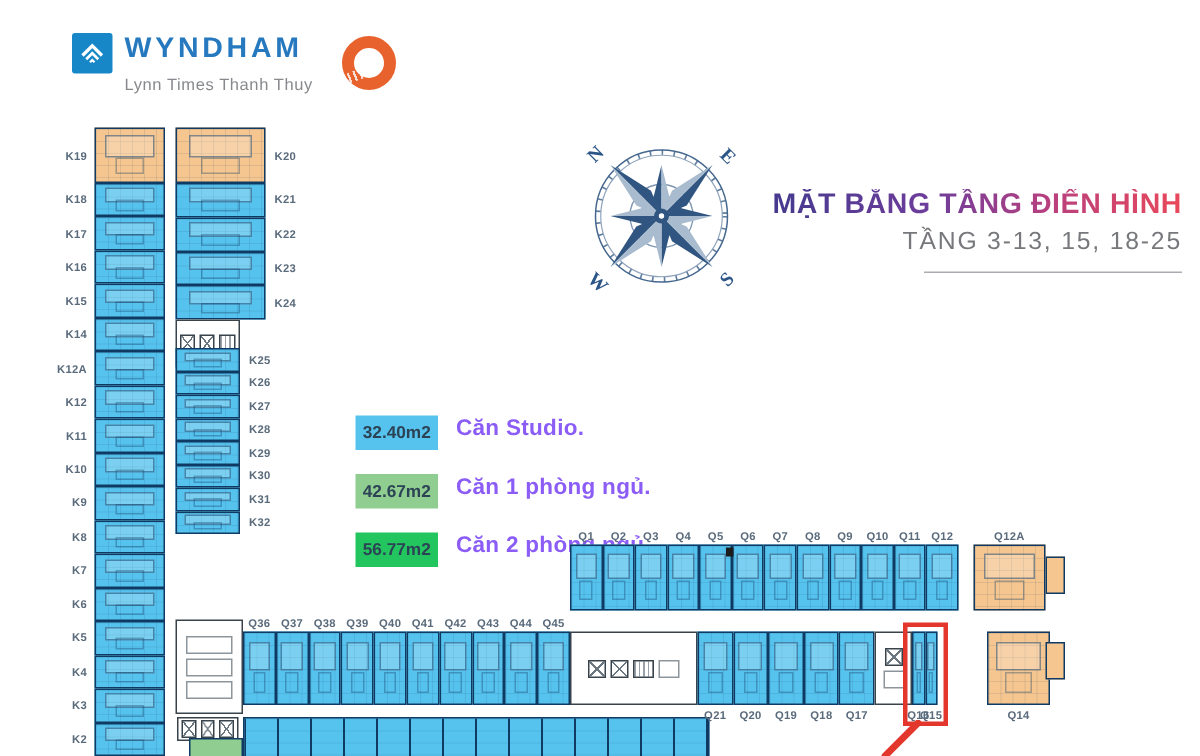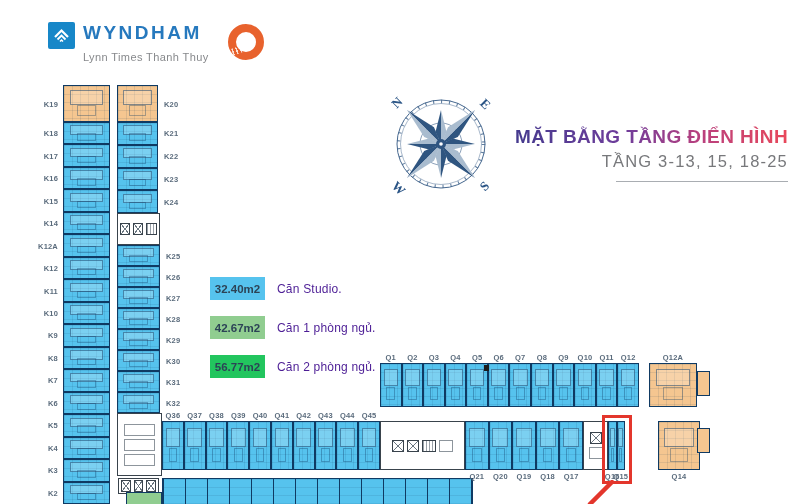--- a/index.html
+++ b/index.html
@@ -29,24 +29,24 @@
             background:linear-gradient(90deg,#453a8e 0%, #6f3d9b 40%, #b9407e 68%, var(--c-title-red) 100%);
             -webkit-background-clip:text; background-clip:text; color:transparent; }
   .t-sub  { font-size:16.5px; color:#77787b; letter-spacing:1.2px; margin-top:4px; }
   .t-rule { width:172px; height:1px; background:#a9adb2; margin:10px 0 0 auto; }
 
   
   .compass { position:absolute; left:385px; top:88px; width:112px; height:112px; }
 
   
   .legend { position:absolute; left:210px; top:277px; }
-  .legend-row { display:flex; align-items:center; gap:12px; margin-bottom:16px; }
+  .legend-row { display:flex; gap:12px; margin-bottom:16px;margin-left:27px; }
   .swatch { width:55px; height:23px; display:flex; align-items:center; justify-content:center; }
   .area { font-size:11.5px; font-weight:600; color:#2c4356; }
-  .l-label { font-size:12px; font-weight:400; color:#4c1d95; letter-spacing:.2px; }
+  .l-label { font-size:15px; font-weight:700; color:#8b5cf6; letter-spacing:.2px; }
 
   
   .units { position:absolute; display:flex; }
   .col-v { flex-direction:column; }
   .row-h { flex-direction:row; }
   .unit { position:relative; flex:1; border:1px solid var(--c-wall);
           background-image:
             linear-gradient(rgba(13,50,88,.10) 1px, transparent 1px),
             linear-gradient(90deg, rgba(13,50,88,.10) 1px, transparent 1px);
           background-size:8px 8px; }
@@ -61,22 +61,22 @@
   .bw-midrightb > .unit.t-2br { flex:0 0 42px;margin-left:33px; }
   .u-label { position:absolute; font-size:7.5px; font-weight:bold; color:var(--c-label-gray);
              white-space:nowrap; letter-spacing:.2px; z-index:5; }
   .labels-left  .u-label { right:calc(100% + 6px); top:50%; transform:translateY(-50%); }
   .labels-right .u-label { left:calc(100% + 7px); top:50%; transform:translateY(-50%); }
   .labels-above .u-label { bottom:calc(100% + 2px); left:50%; transform:translateX(-50%); }
   .labels-below .u-label { top:calc(100% + 3px); left:50%; transform:translateX(-50%); }
 
   
   .lw-left      { left:63px;  top:85px;  width:47px;  height:419px; }
-  .lw-right-top { left:117px; top:85px;  width:41px;  height:128px; }
-  .lw-right-bot { left:117px; top:245px; width:43px;  height:168px; }
+  .lw-right-top { left:117px; top:85px;  width:60px;  height:128px; }
+  .lw-right-bot { left:117px; top:232px; width:43px;  height:124px; }
   .bw-top       { left:380px; top:363px; width:317px; height:44px; }
   .bw-midleft   { left:162px; top:421px; width:218px; height:49px; }
   .bw-midrighta { left:465px; top:421px; width:118px; height:49px; }
   .bw-midrightb { left:608px; top:421px; width:92px;  height:49px; }
 
   
   .core { position:absolute; background:#fff; border:1.5px solid #39434c; display:flex;
           align-items:center; justify-content:center; gap:3px; padding:2px; }
   .lw-core   { left:117px; top:213px; width:43px; height:32px; }
   .bw-midcore{ left:380px; top:421px; width:85px; height:49px; }

